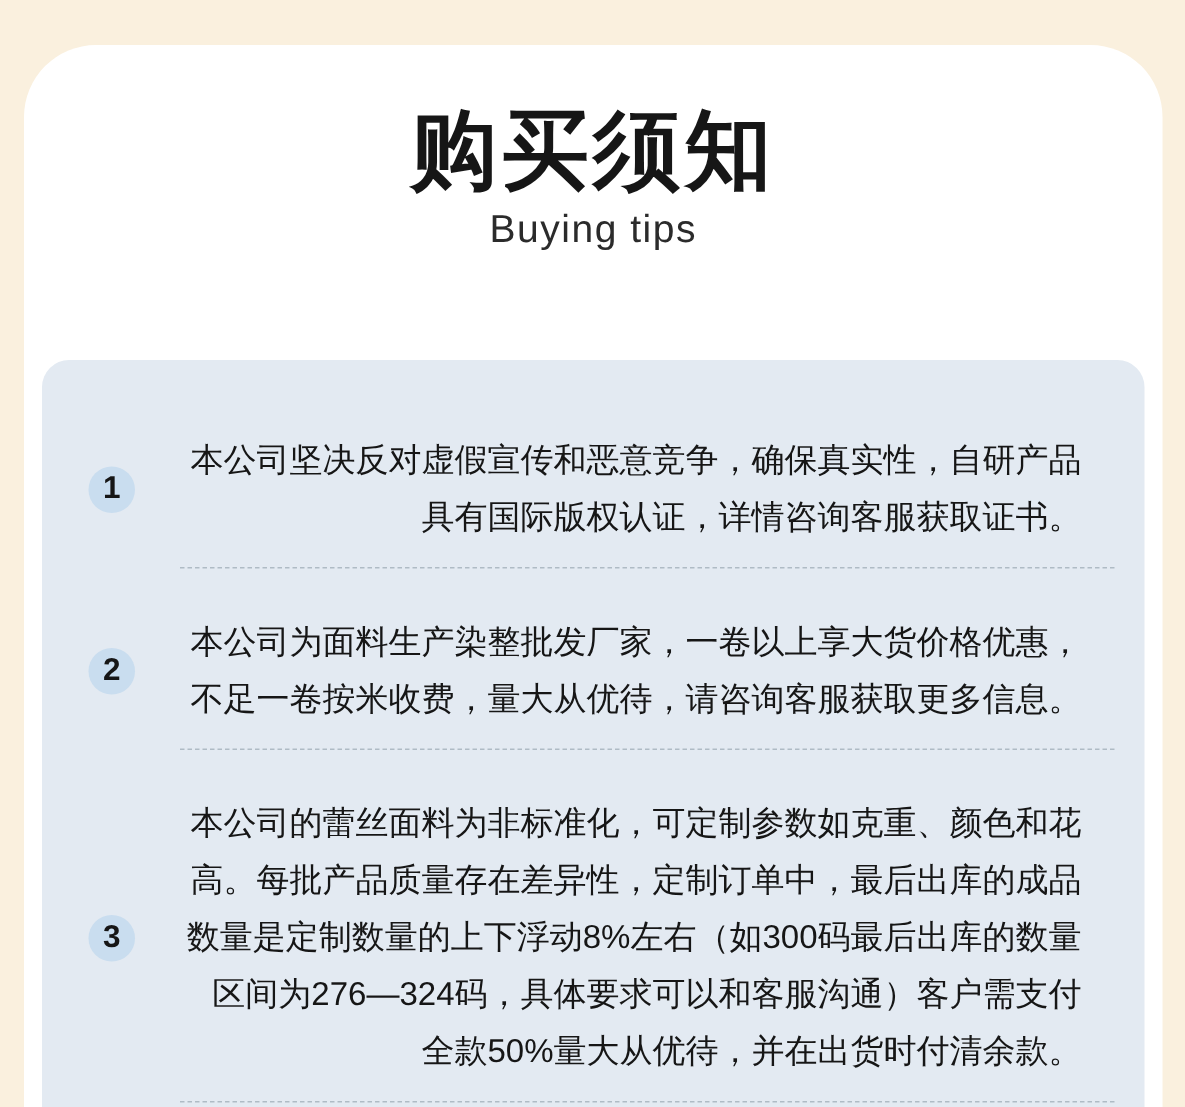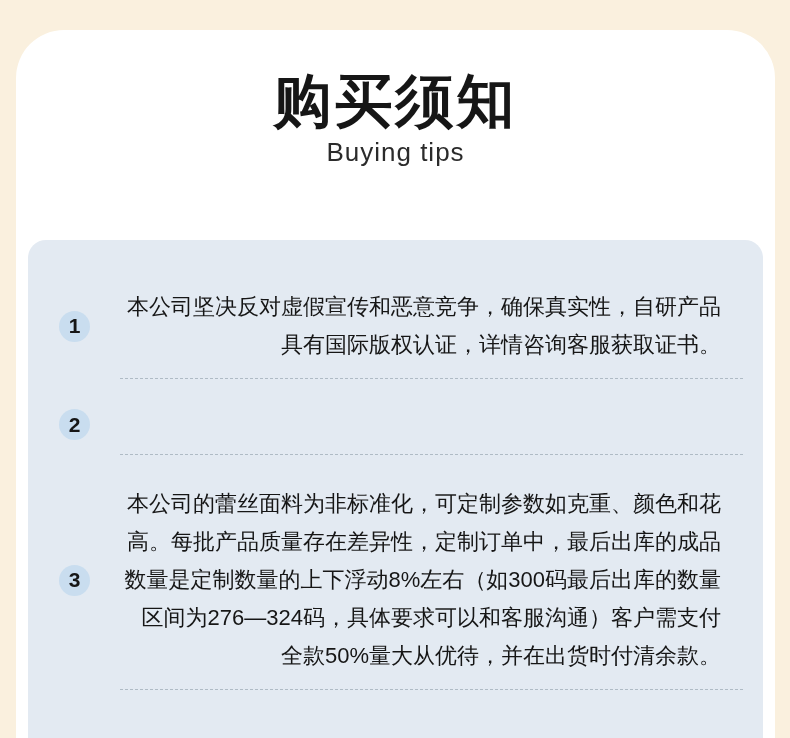--- a/index.html
+++ b/index.html
@@ -87,20 +87,21 @@
 
   <div class="panel" id="notices-panel">
 
   <div class="notice">
     <div class="notice-badge">1</div>
     <div class="notice-text">本公司坚决反对虚假宣传和恶意竞争，确保真实性，自研产品具有国际版权认证，详情咨询客服获取证书。</div>
   </div>
 <div class="divider"></div>
   <div class="notice">
     <div class="notice-badge">2</div>
+    <div class="notice-text">本公司为面料生产染整批发厂家，一卷以上享大货价格优惠，不足一卷按米收费，量大从优待，请咨询客服获取更多信息。</div>
   </div>
 <div class="divider"></div>
   <div class="notice">
     <div class="notice-badge">3</div>
     <div class="notice-text">本公司的蕾丝面料为非标准化，可定制参数如克重、颜色和花高。每批产品质量存在差异性，定制订单中，最后出库的成品数量是定制数量的上下浮动8%左右（如300码最后出库的数量区间为276—324码，具体要求可以和客服沟通）客户需支付全款50%量大从优待，并在出货时付清余款。</div>
   </div>
 <div class="divider"></div>
     </div>
 </div>
 

